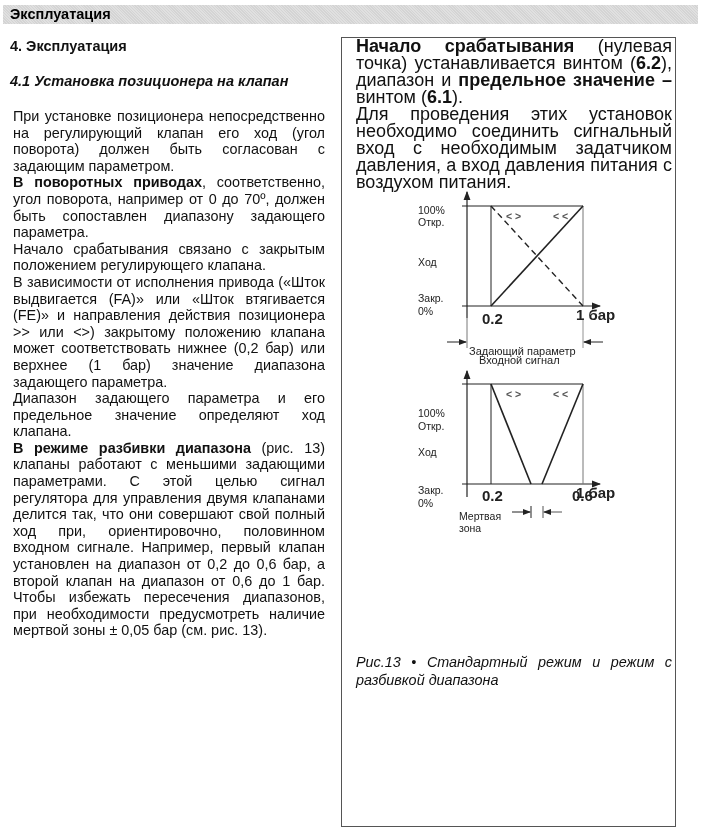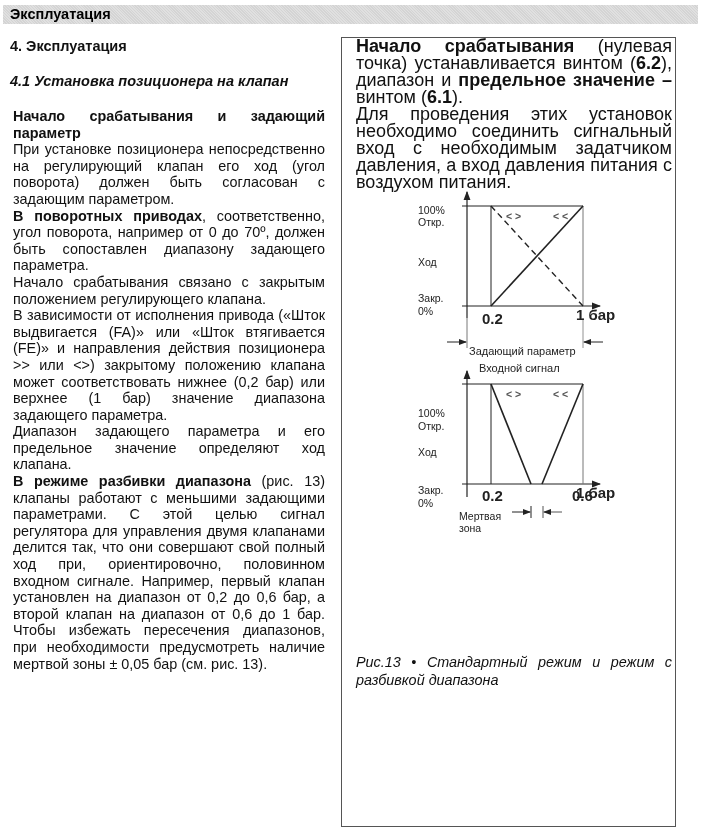--- a/index.html
+++ b/index.html
@@ -25,21 +25,20 @@
 </head>
 <body>
 
 <div class="header-bar"></div>
 <div class="header-title">Эксплуатация</div>
 
 <div class="h1">4. Эксплуатация</div>
 <div class="h2">4.1 Установка позиционера на клапан</div>
 
 <div class="left-col">
-  <p class="sub">Начало срабатывания и задающий параметр</p>
   <p>При установке позиционера непосредственно на регулирующий клапан его ход (угол поворота) должен быть согласован с задающим параметром.</p>
   <p><b>В поворотных приводах</b><span>, соответственно, угол поворота, например от 0 до 70º, должен быть сопоставлен диапазону задающего параметра.</span></p>
   <p>Начало срабатывания связано с закрытым положением регулирующего клапана.</p>
   <p>В зависимости от исполнения привода («Шток выдвигается (FA)» или «Шток втягивается (FE)» и направления действия позиционера &gt;&gt; или &lt;&gt;) закрытому положению клапана может соответствовать нижнее (0,2 бар) или верхнее (1 бар) значение диапазона задающего параметра.</p>
   <p>Диапазон задающего параметра и его предельное значение определяют ход клапана.</p>
   <p><b>В режиме разбивки диапазона</b><span> (рис. 13) клапаны работают с меньшими задающими параметрами. С этой целью сигнал регулятора для управления двумя клапанами делится так, что они совершают свой полный ход при, ориентировочно, половинном входном сигнале. Например, первый клапан установлен на диапазон от 0,2 до 0,6 бар, а второй клапан на диапазон от 0,6 до 1 бар. Чтобы избежать пересечения диапазонов, при необходимости предусмотреть наличие мертвой зоны ± 0,05 бар (см. рис. 13).</span></p>
 </div>
 
 <div class="right-box"></div>
 <div class="right-text">
@@ -86,21 +85,21 @@
 <div class="lbl" style="left:418px;top:204px;">100%</div>
 <div class="lbl" style="left:418px;top:216px;">Откр.</div>
 <div class="lbl" style="left:418px;top:256px;">Ход</div>
 <div class="lbl" style="left:418px;top:292px;">Закр.</div>
 <div class="lbl" style="left:418px;top:305px;">0%</div>
 <div class="tick" style="left:482px;top:310px;">0.2</div>
 <div class="tick" style="left:576px;top:306px;">1 бар</div>
 <div class="lbl" style="left:506px;top:210px;font-weight:bold;color:#555;">&lt; &gt;</div>
 <div class="lbl" style="left:553px;top:210px;font-weight:bold;color:#555;">&lt; &lt;</div>
 <div class="lbl" style="left:469px;top:345px;font-size:11px;">Задающий параметр</div>
-<div class="lbl" style="left:479px;top:362px;font-size:11px;">Входной сигнал</div>
+<div class="lbl" style="left:479px;top:354px;font-size:11px;">Входной сигнал</div>
 
 <div class="lbl" style="left:418px;top:407px;">100%</div>
 <div class="lbl" style="left:418px;top:420px;">Откр.</div>
 <div class="lbl" style="left:418px;top:446px;">Ход</div>
 <div class="lbl" style="left:418px;top:484px;">Закр.</div>
 <div class="lbl" style="left:418px;top:497px;">0%</div>
 <div class="tick" style="left:482px;top:487px;">0.2</div>
 <div class="tick" style="left:528px;top:487px;padding-left:44px;">0.6</div>
 <div class="tick" style="left:576px;top:484px;">1 бар</div>
 <div class="lbl" style="left:506px;top:388px;font-weight:bold;color:#555;">&lt; &gt;</div>

